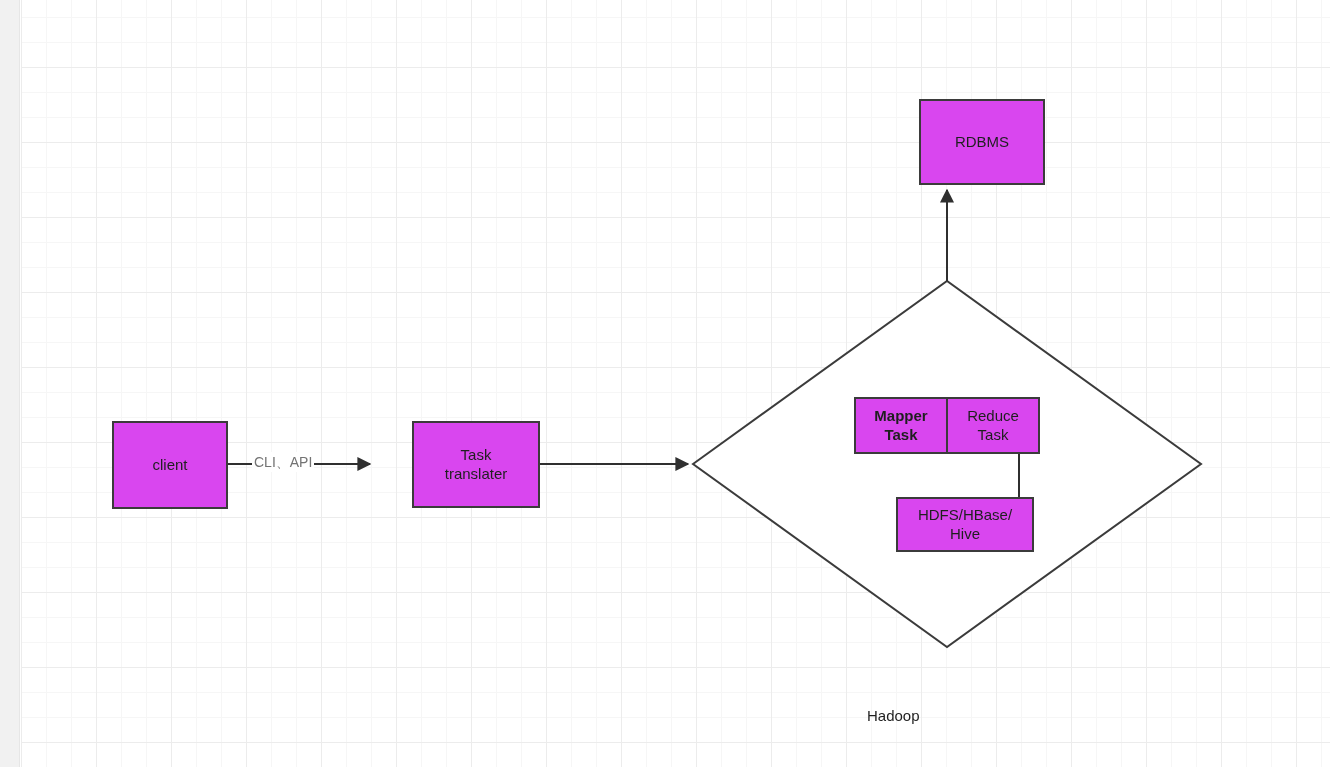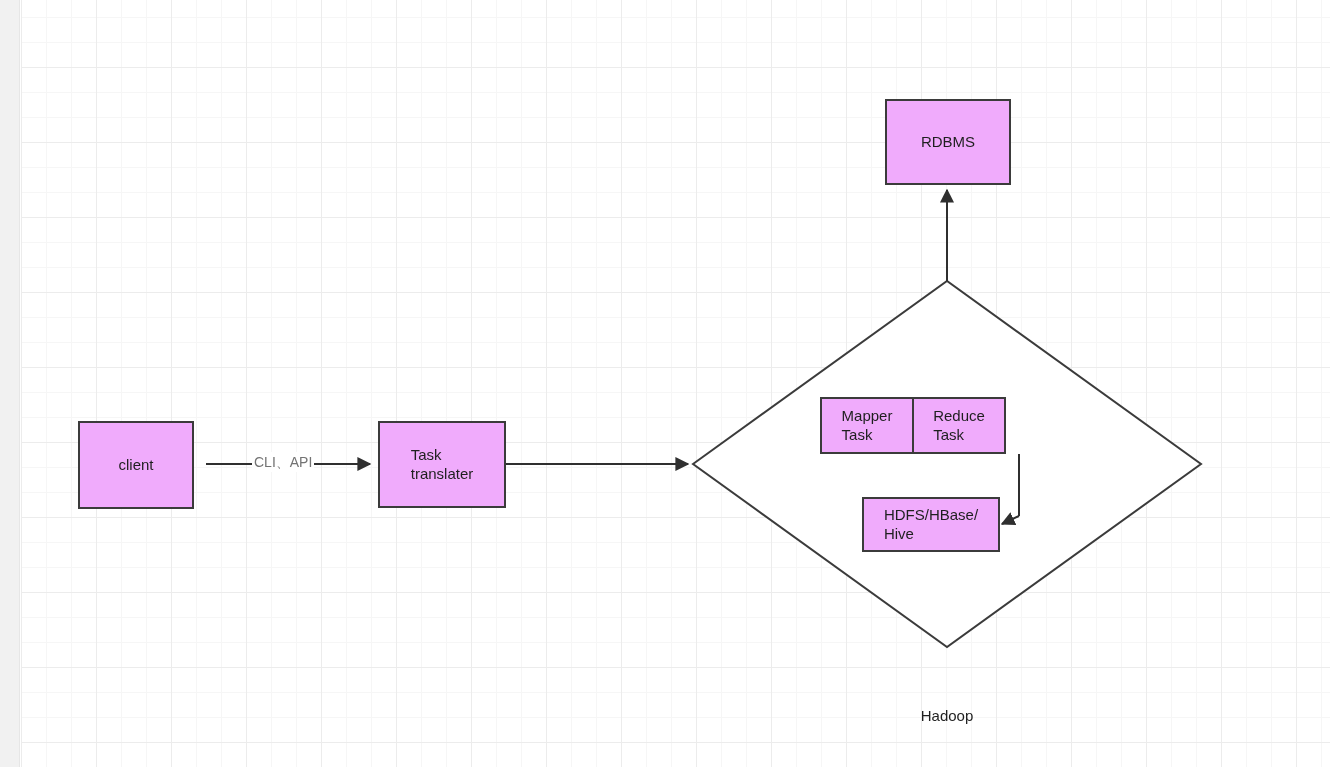--- a/index.html
+++ b/index.html
@@ -60,44 +60,46 @@
     left: 0;
     top: 0;
     width: 1330px;
     height: 767px;
   }
 
   
   .node {
     position: absolute;
     box-sizing: border-box;
-    background: #f0abfc;
+    background: #d946ef;
     border: 2px solid #3b3b3b;
     display: flex;
     align-items: center;
     justify-content: center;
+    text-align: center;
     color: #1f1f1f;
     line-height: 1.25;
     white-space: pre-line;
+    margin-left: 34px;
   }
 
   #node-client    { left: 78px;  top: 421px; width: 116px; height: 88px;  font-size: 15px; }
   #node-task      { left: 378px; top: 421px; width: 128px; height: 87px;  font-size: 15px; }
   #node-rdbms     { left: 885px; top: 99px;  width: 126px; height: 86px;  font-size: 15px; }
-  #node-mapper    { left: 820px; top: 397px; width: 94px;  height: 57px;  font-size: 15px; }
+  #node-mapper    { left: 820px; top: 397px; width: 94px;  height: 57px;  font-size: 15px; font-weight: bold; }
   #node-reduce    { left: 912px; top: 397px; width: 94px;  height: 57px;  font-size: 15px; }
   #node-hdfs      { left: 862px; top: 497px; width: 138px; height: 55px;  font-size: 15px; }
 
   
   #diamond-label {
     position: absolute;
     left: 867px;
     top: 707px;
     width: 160px;
-    text-align: center;
+    text-align: left;
     font-size: 15px;
     color: #1f1f1f;
   }
 
   
   #edge-label-cli {
     position: absolute;
     left: 252px;
     top: 452px;
     background: #ffffff;

